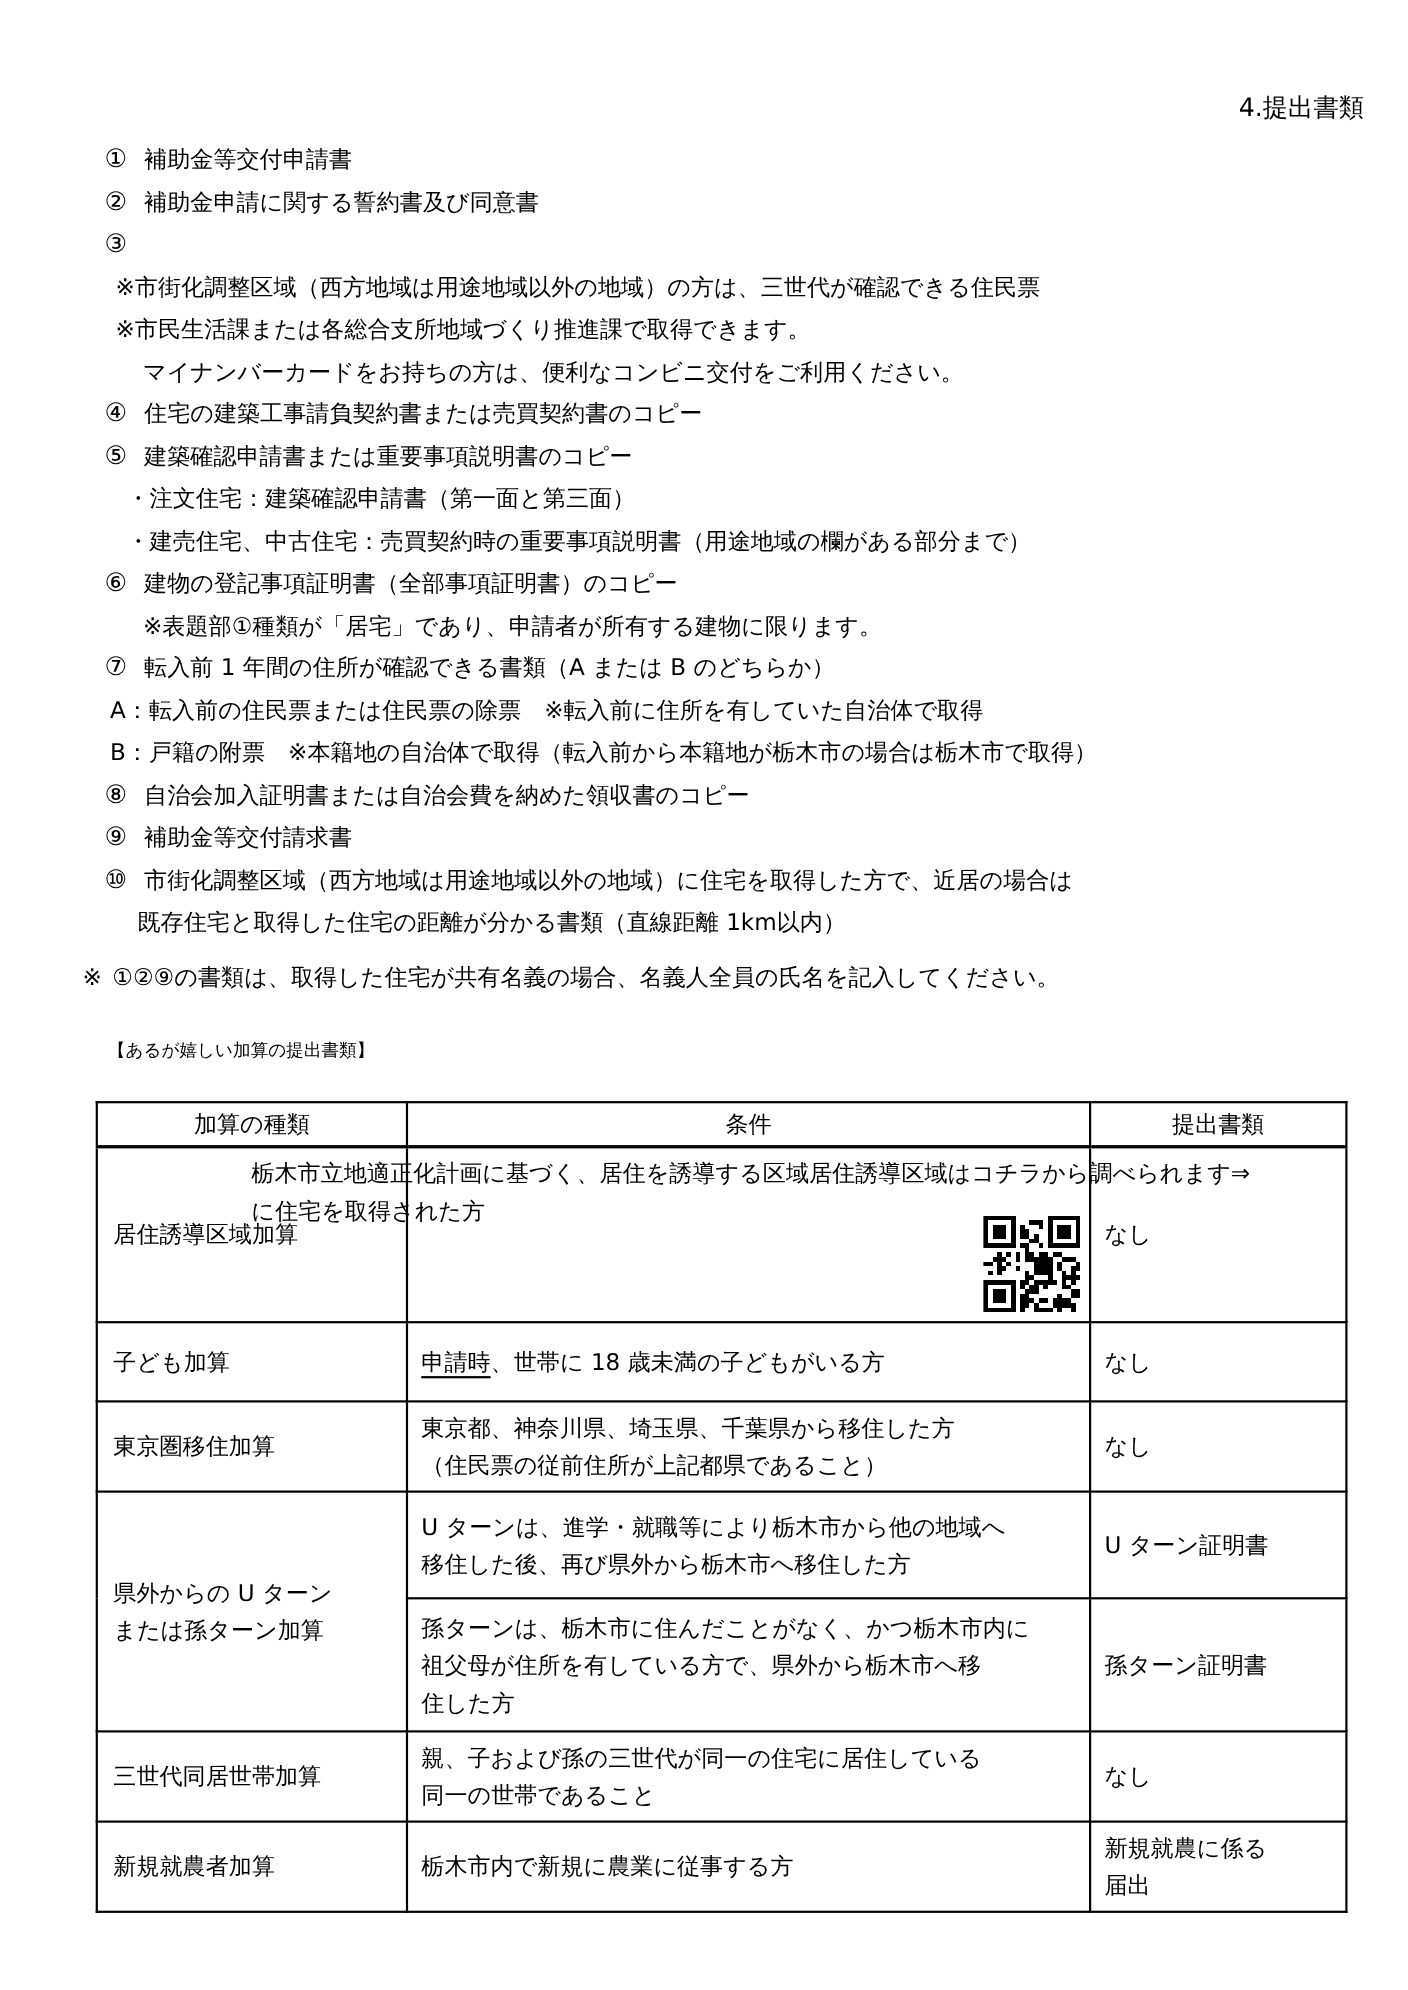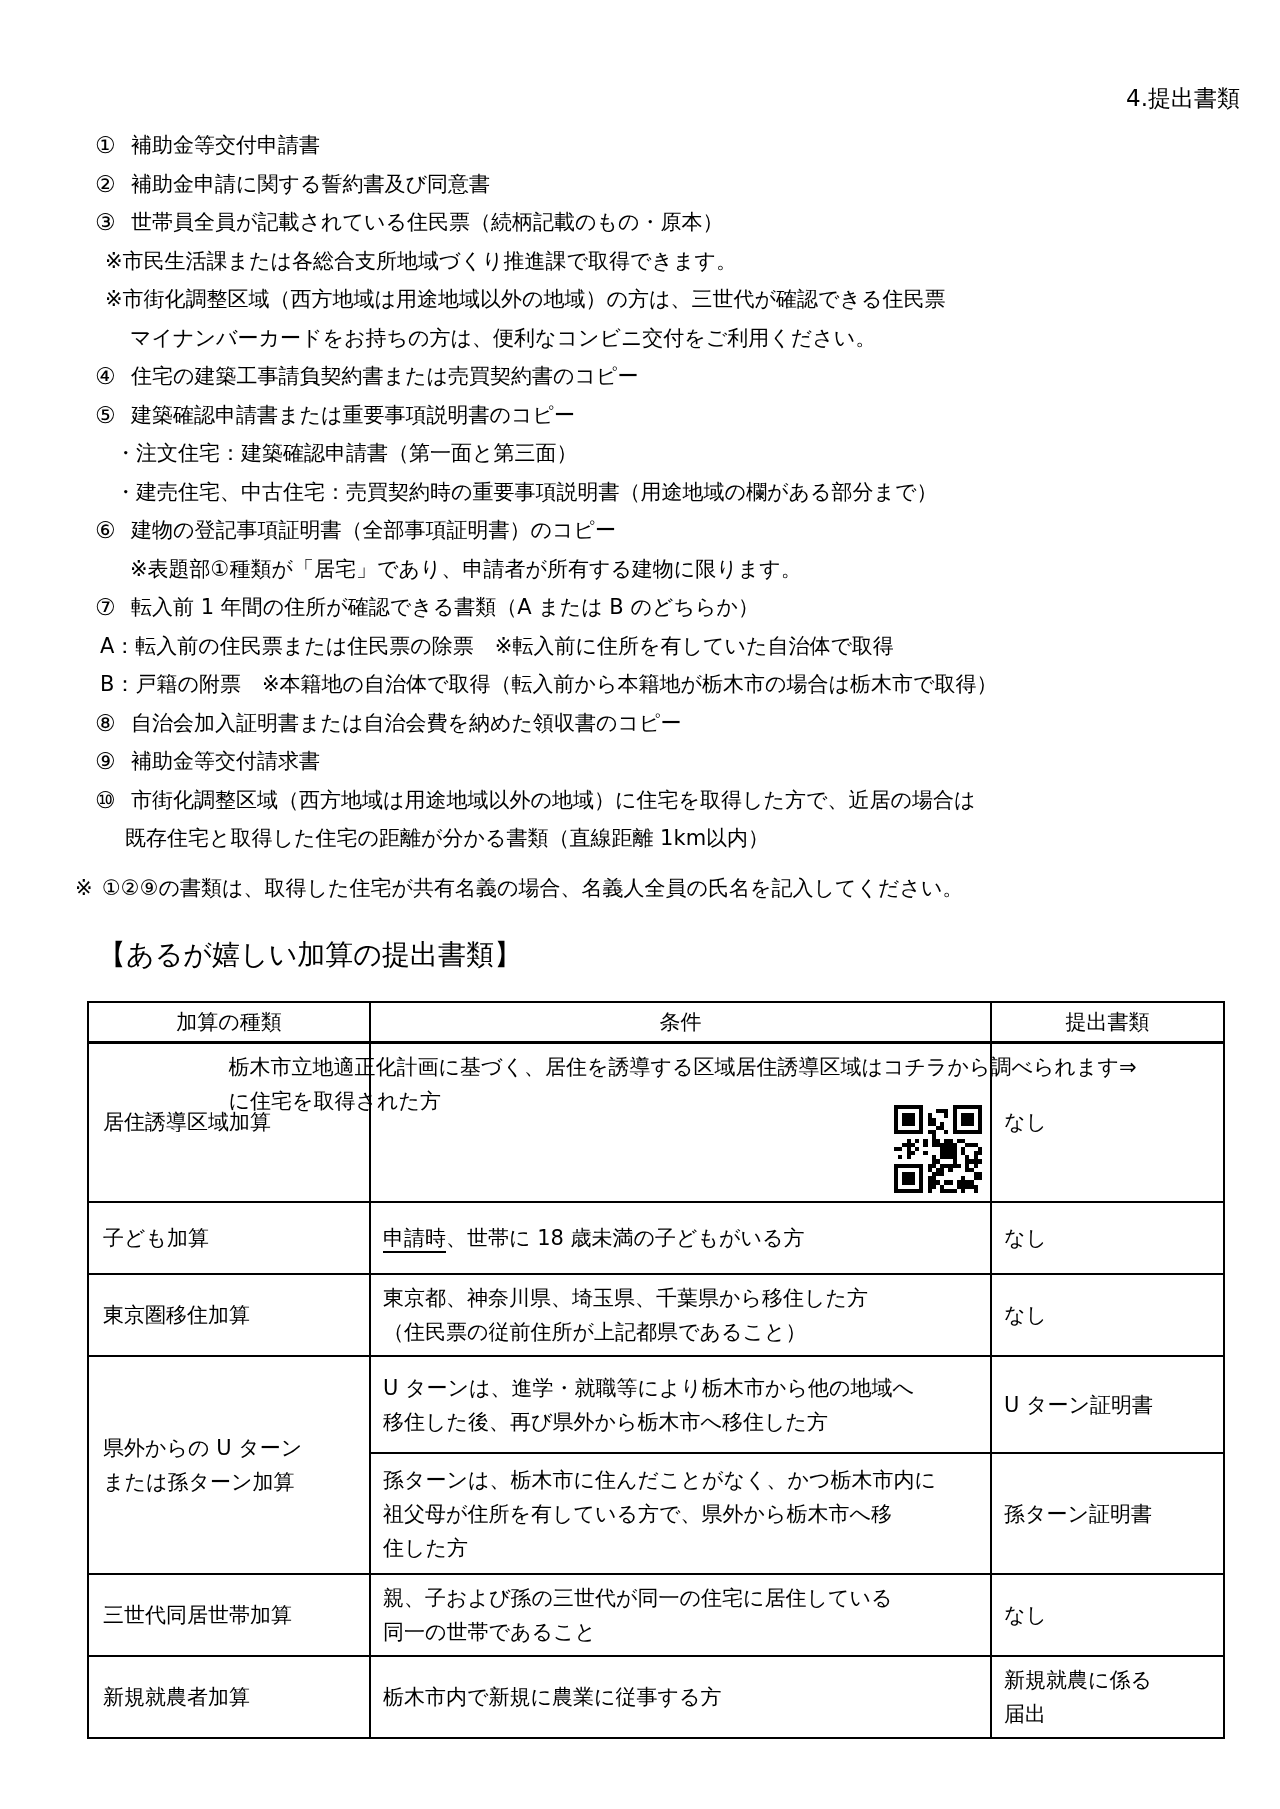--- a/index.html
+++ b/index.html
@@ -19,21 +19,21 @@
   .lv-a .marker { width:36px; }
   .lv-b { padding-left:30px; }
   .lv-c { padding-left:55px; }
   .lv-d { padding-left:40px; }
   .lv-e { padding-left:25px; }
   .lv-f { padding-left:50px; }
 
   .footnote { margin-top:11px; height:38.5px; display:flex; align-items:center; white-space:nowrap; font-size:21px; }
   .footnote .marker { width:27px; font-size:21px; flex:0 0 auto; }
 
-  .table-title { margin:28px 0 0 23px; height:40px; line-height:40px; font-size:28px; font-weight:normal; white-space:nowrap; }
+  .table-title { margin:28px 0 0 23px; height:40px; line-height:40px; font-size:16px; font-weight:normal; white-space:nowrap; }
 
   table.bonus {
     margin:26px 0 0 12px; width:1136px; border-collapse:collapse; table-layout:fixed;
     font-size:21px;
   }
   table.bonus th, table.bonus td { border:2px solid #000; vertical-align:middle; }
   table.bonus thead th { height:40px; font-weight:normal; text-align:center; border-bottom:3px solid #000; }
   td.c-label { padding:6px 8px 6px 14px; }
   td.c-cond  { padding:6px 8px 6px 12px; }
   td.c-doc   { padding:6px 6px 6px 12px; }
@@ -65,27 +65,26 @@
     <div class="line lv-a">
         <span class="marker">①</span>
         <span>補助金等交付申請書</span>
       </div>
     <div class="line lv-a">
         <span class="marker">②</span>
         <span>補助金申請に関する誓約書及び同意書</span>
       </div>
     <div class="line lv-a">
         <span class="marker">③</span>
-        <span>世帯員全員が記載されている住民票（続柄記載のもの・原本）</span>
+      </div>
+    <div class="line lv-b">
+        <span>※市街化調整区域（西方地域は用途地域以外の地域）の方は、三世代が確認できる住民票</span>
       </div>
     <div class="line lv-b">
         <span>※市民生活課または各総合支所地域づくり推進課で取得できます。</span>
-      </div>
-    <div class="line lv-b">
-        <span>※市街化調整区域（西方地域は用途地域以外の地域）の方は、三世代が確認できる住民票</span>
       </div>
     <div class="line lv-c">
         <span>マイナンバーカードをお持ちの方は、便利なコンビニ交付をご利用ください。</span>
       </div>
     <div class="line lv-a">
         <span class="marker">④</span>
         <span>住宅の建築工事請負契約書または売買契約書のコピー</span>
       </div>
     <div class="line lv-a">
         <span class="marker">⑤</span>

